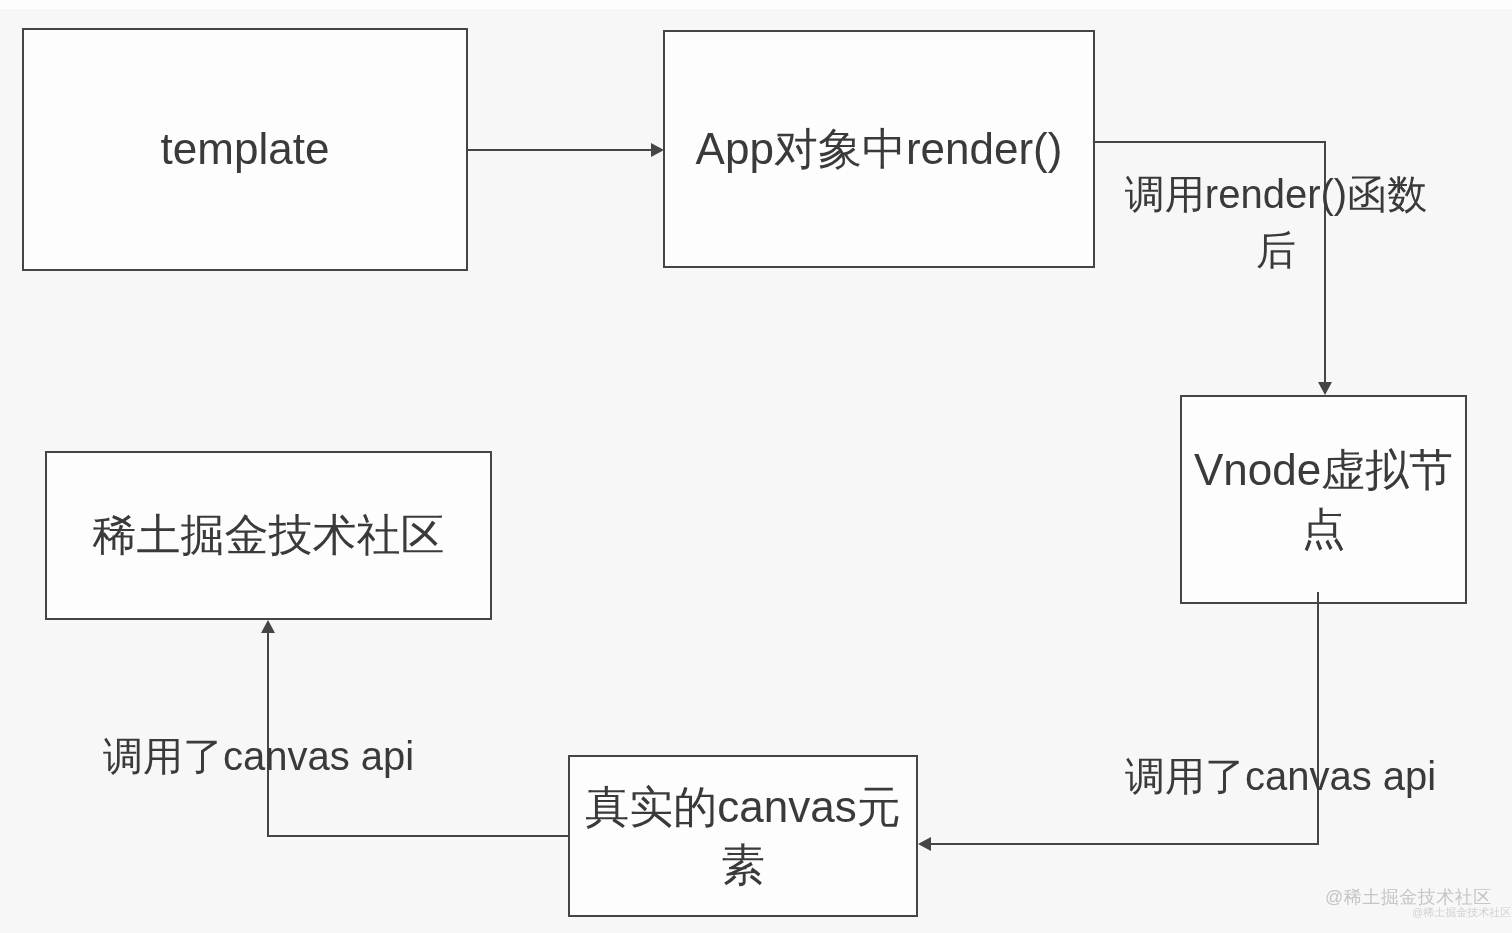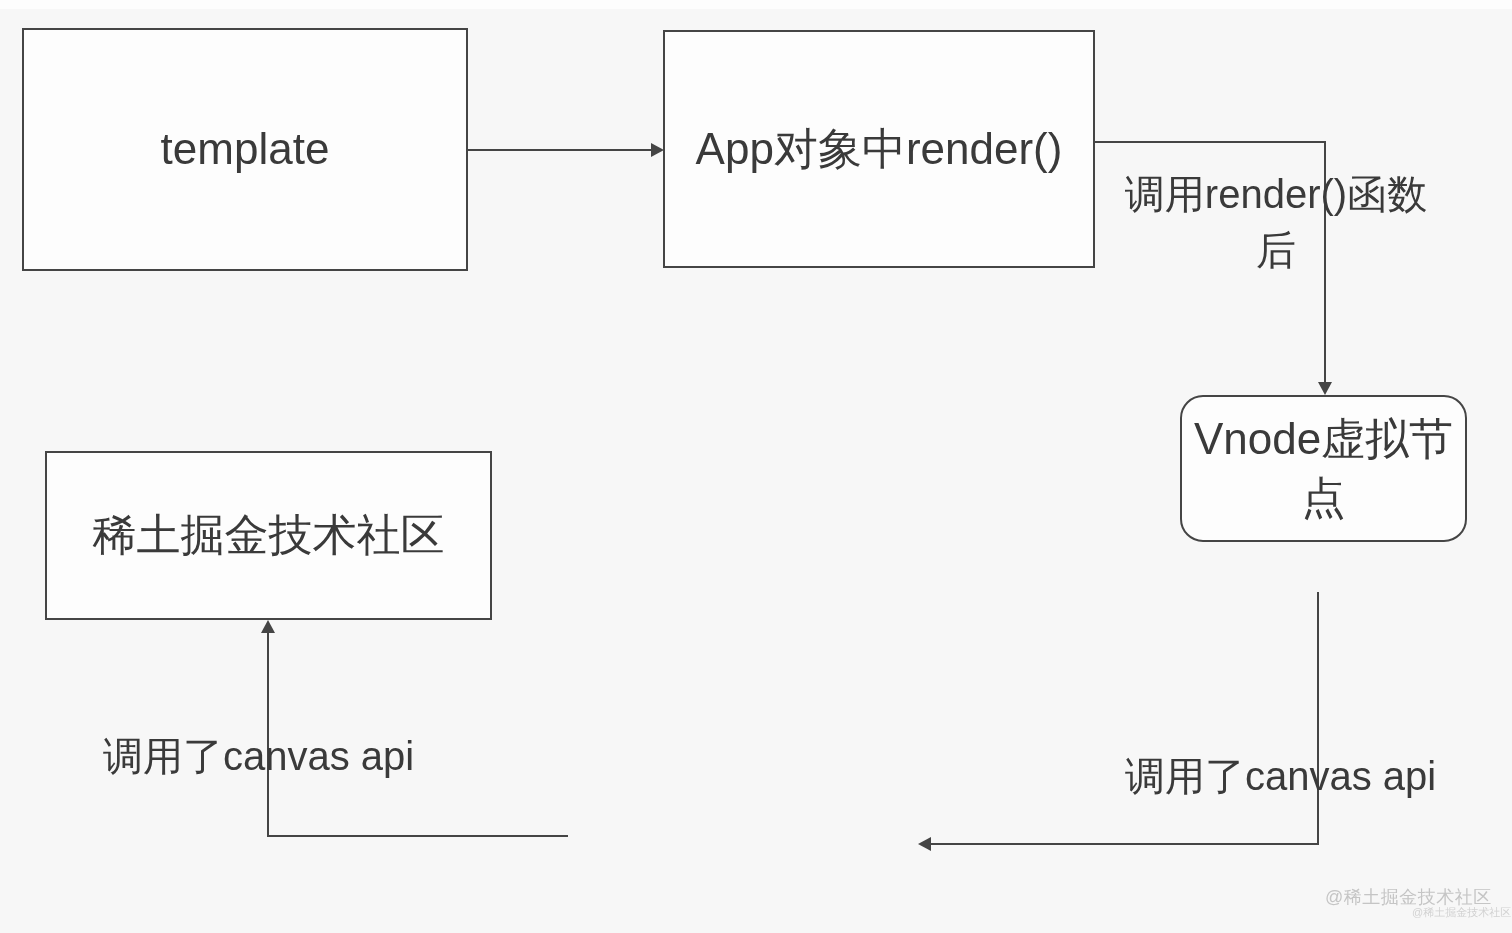--- a/index.html
+++ b/index.html
@@ -30,21 +30,21 @@
     align-items: center;
     justify-content: center;
     text-align: center;
     color: var(--text, #3a3a3a);
     font-size: 44px;
     line-height: 1.32;
     padding: 0 10px;
   }
   .node-template      { left: 22px;   top: 28px;  width: 446px; height: 243px; }
   .node-app-render    { left: 663px;  top: 30px;  width: 432px; height: 238px; }
-  .node-vnode         { left: 1180px; top: 395px; width: 287px; height: 147px; border-radius: 23px; }
+  .node-vnode         { left: 1180px; top: 395px; width: 287px; height: 209px; }
   .node-canvas-platform { left: 45px; top: 451px; width: 447px; height: 169px; }
   .node-real-canvas   { left: 568px;  top: 755px; width: 350px; height: 162px; }
 
   .edge {
     position: absolute;
     background: var(--stroke, #454545);
   }
   
   .e1-h { left: 468px; top: 149px; width: 184px; height: 2px; }
   
@@ -127,20 +127,23 @@
   </div>
   <div class="node node-template">
     <span>template</span>
   </div>
   <div class="node node-vnode">
     <span>Vnode虚拟节点</span>
   </div>
   <div class="node node-canvas-platform">
     <span>稀土掘金技术社区</span>
   </div>
+  <div class="node node-real-canvas">
+    <span>真实的canvas元素</span>
+  </div>
 
   <div class="edge e1-h"></div>
   <div class="arrow arrow-right"></div>
 
   <div class="edge e2-h"></div>
   <div class="edge e2-v"></div>
   <div class="arrow arrow-down"></div>
 
   <div class="edge e3-v"></div>
   <div class="edge e3-h"></div>

